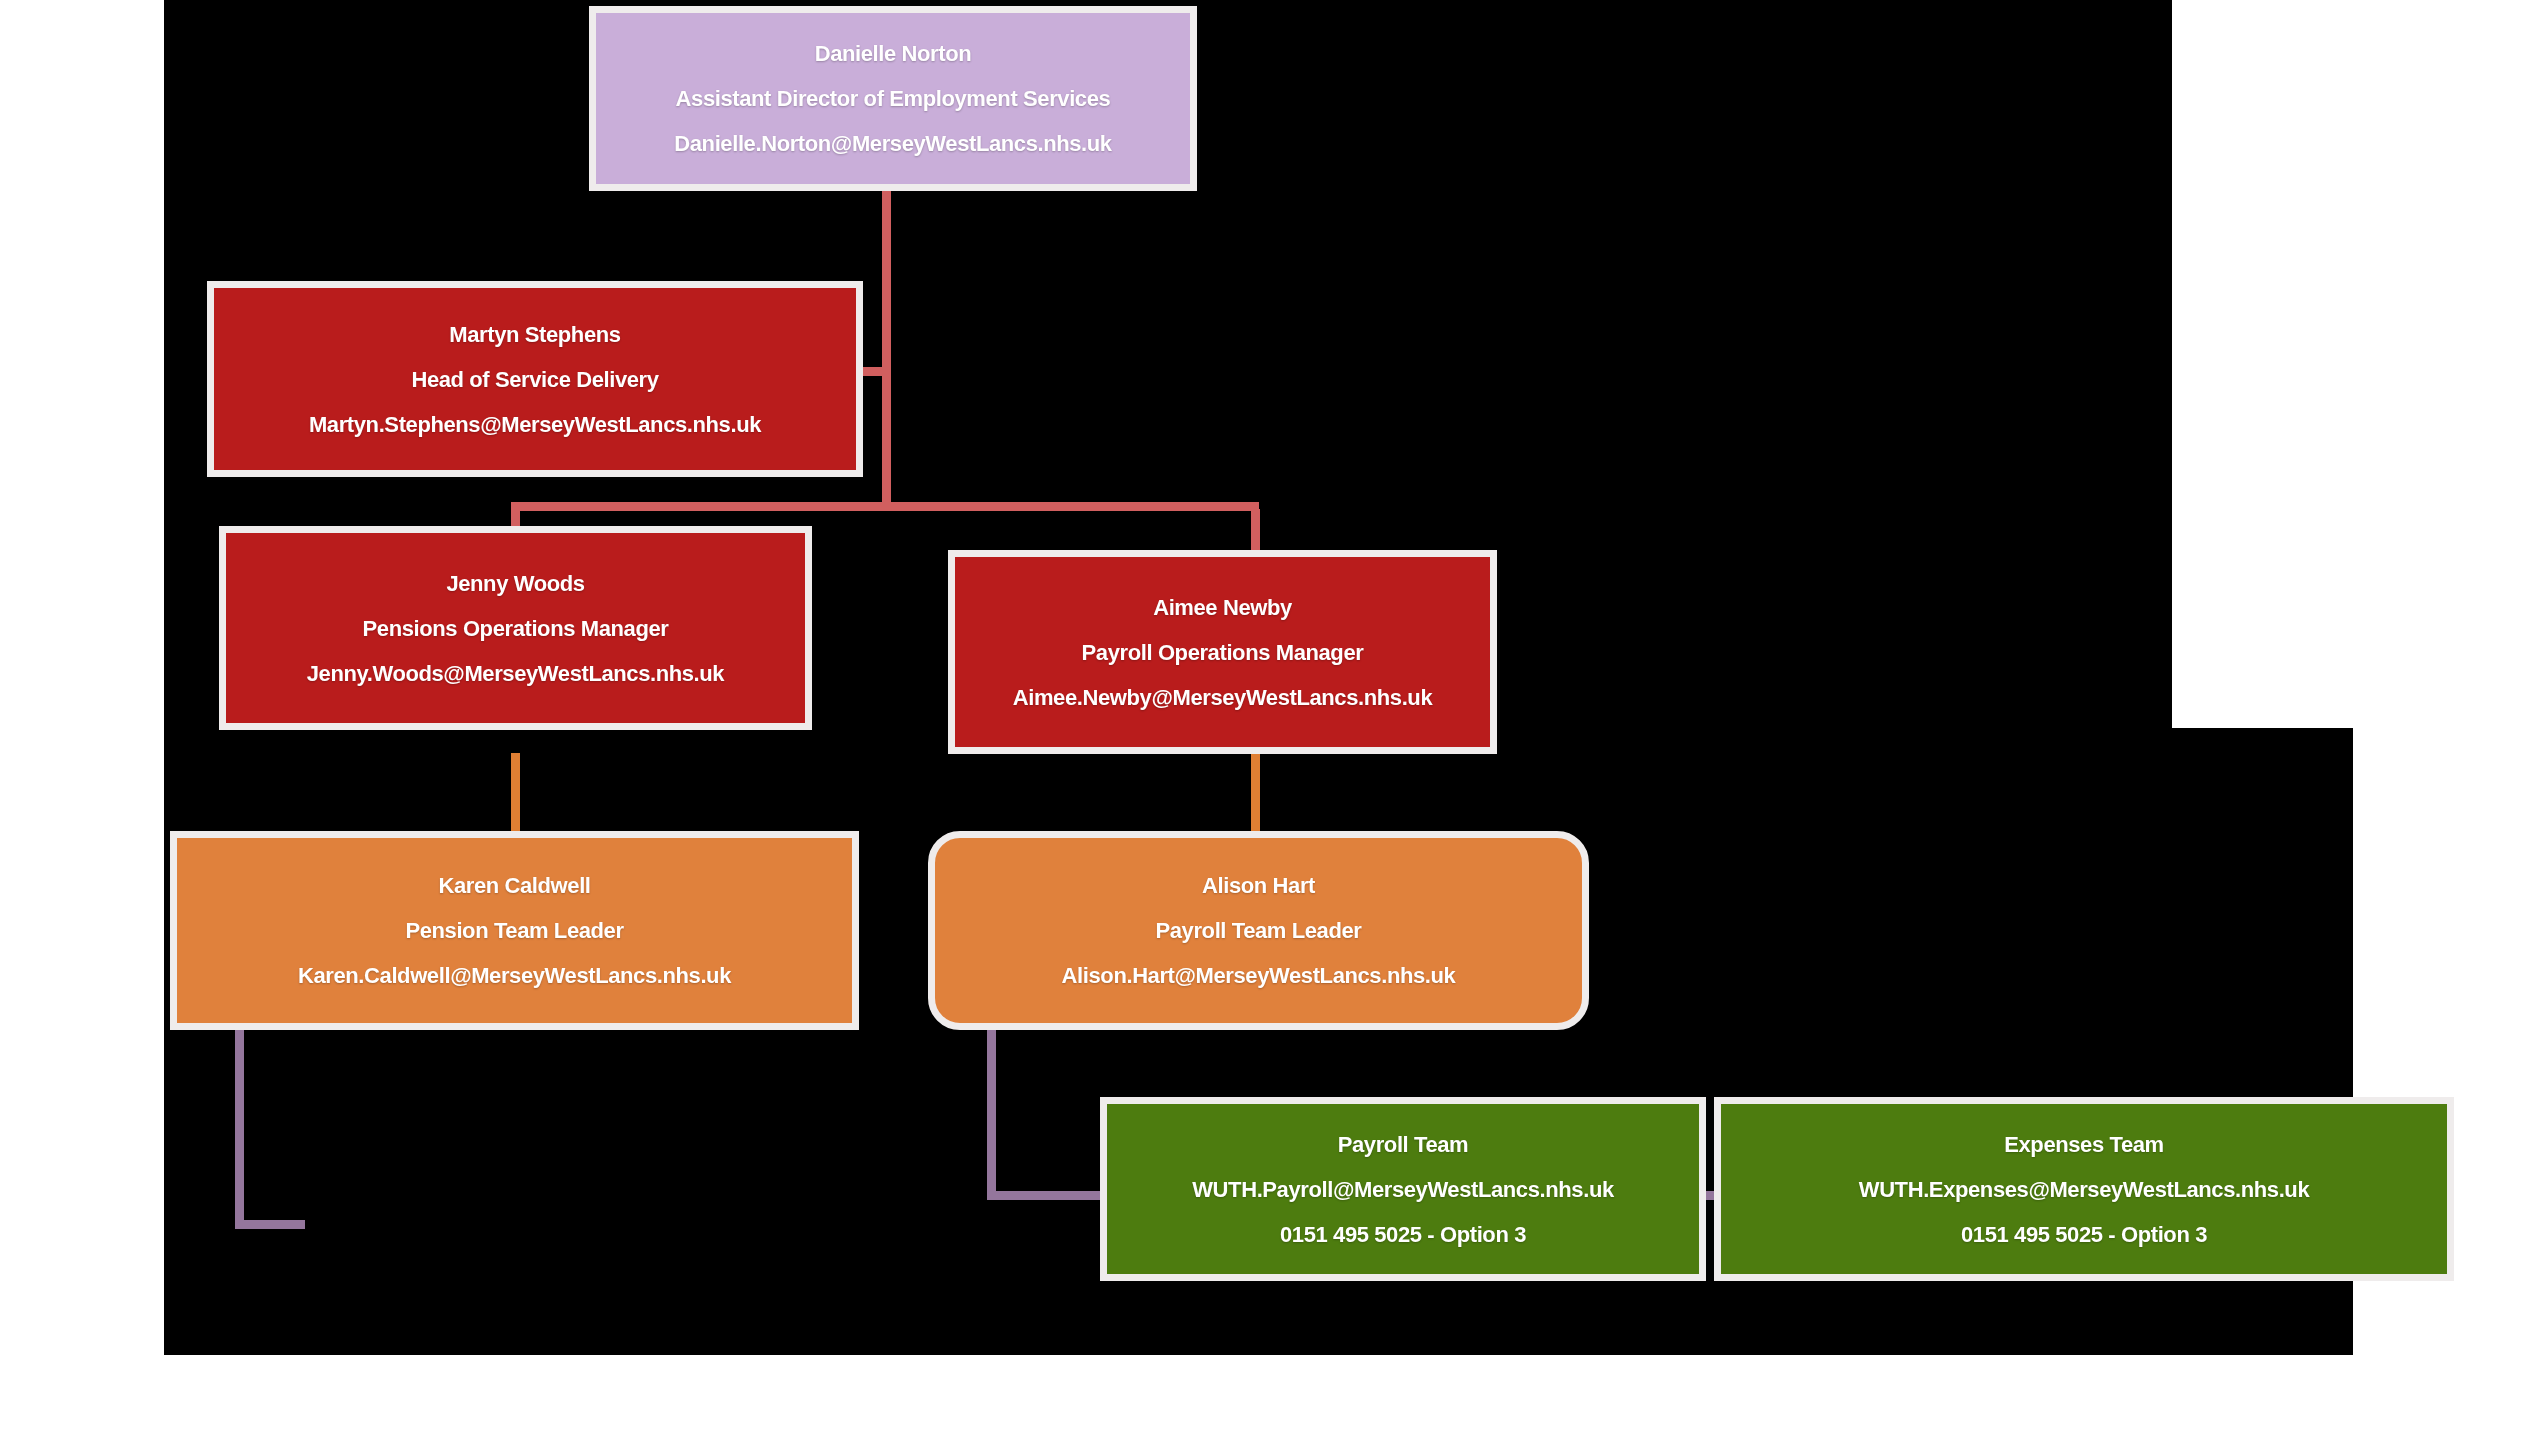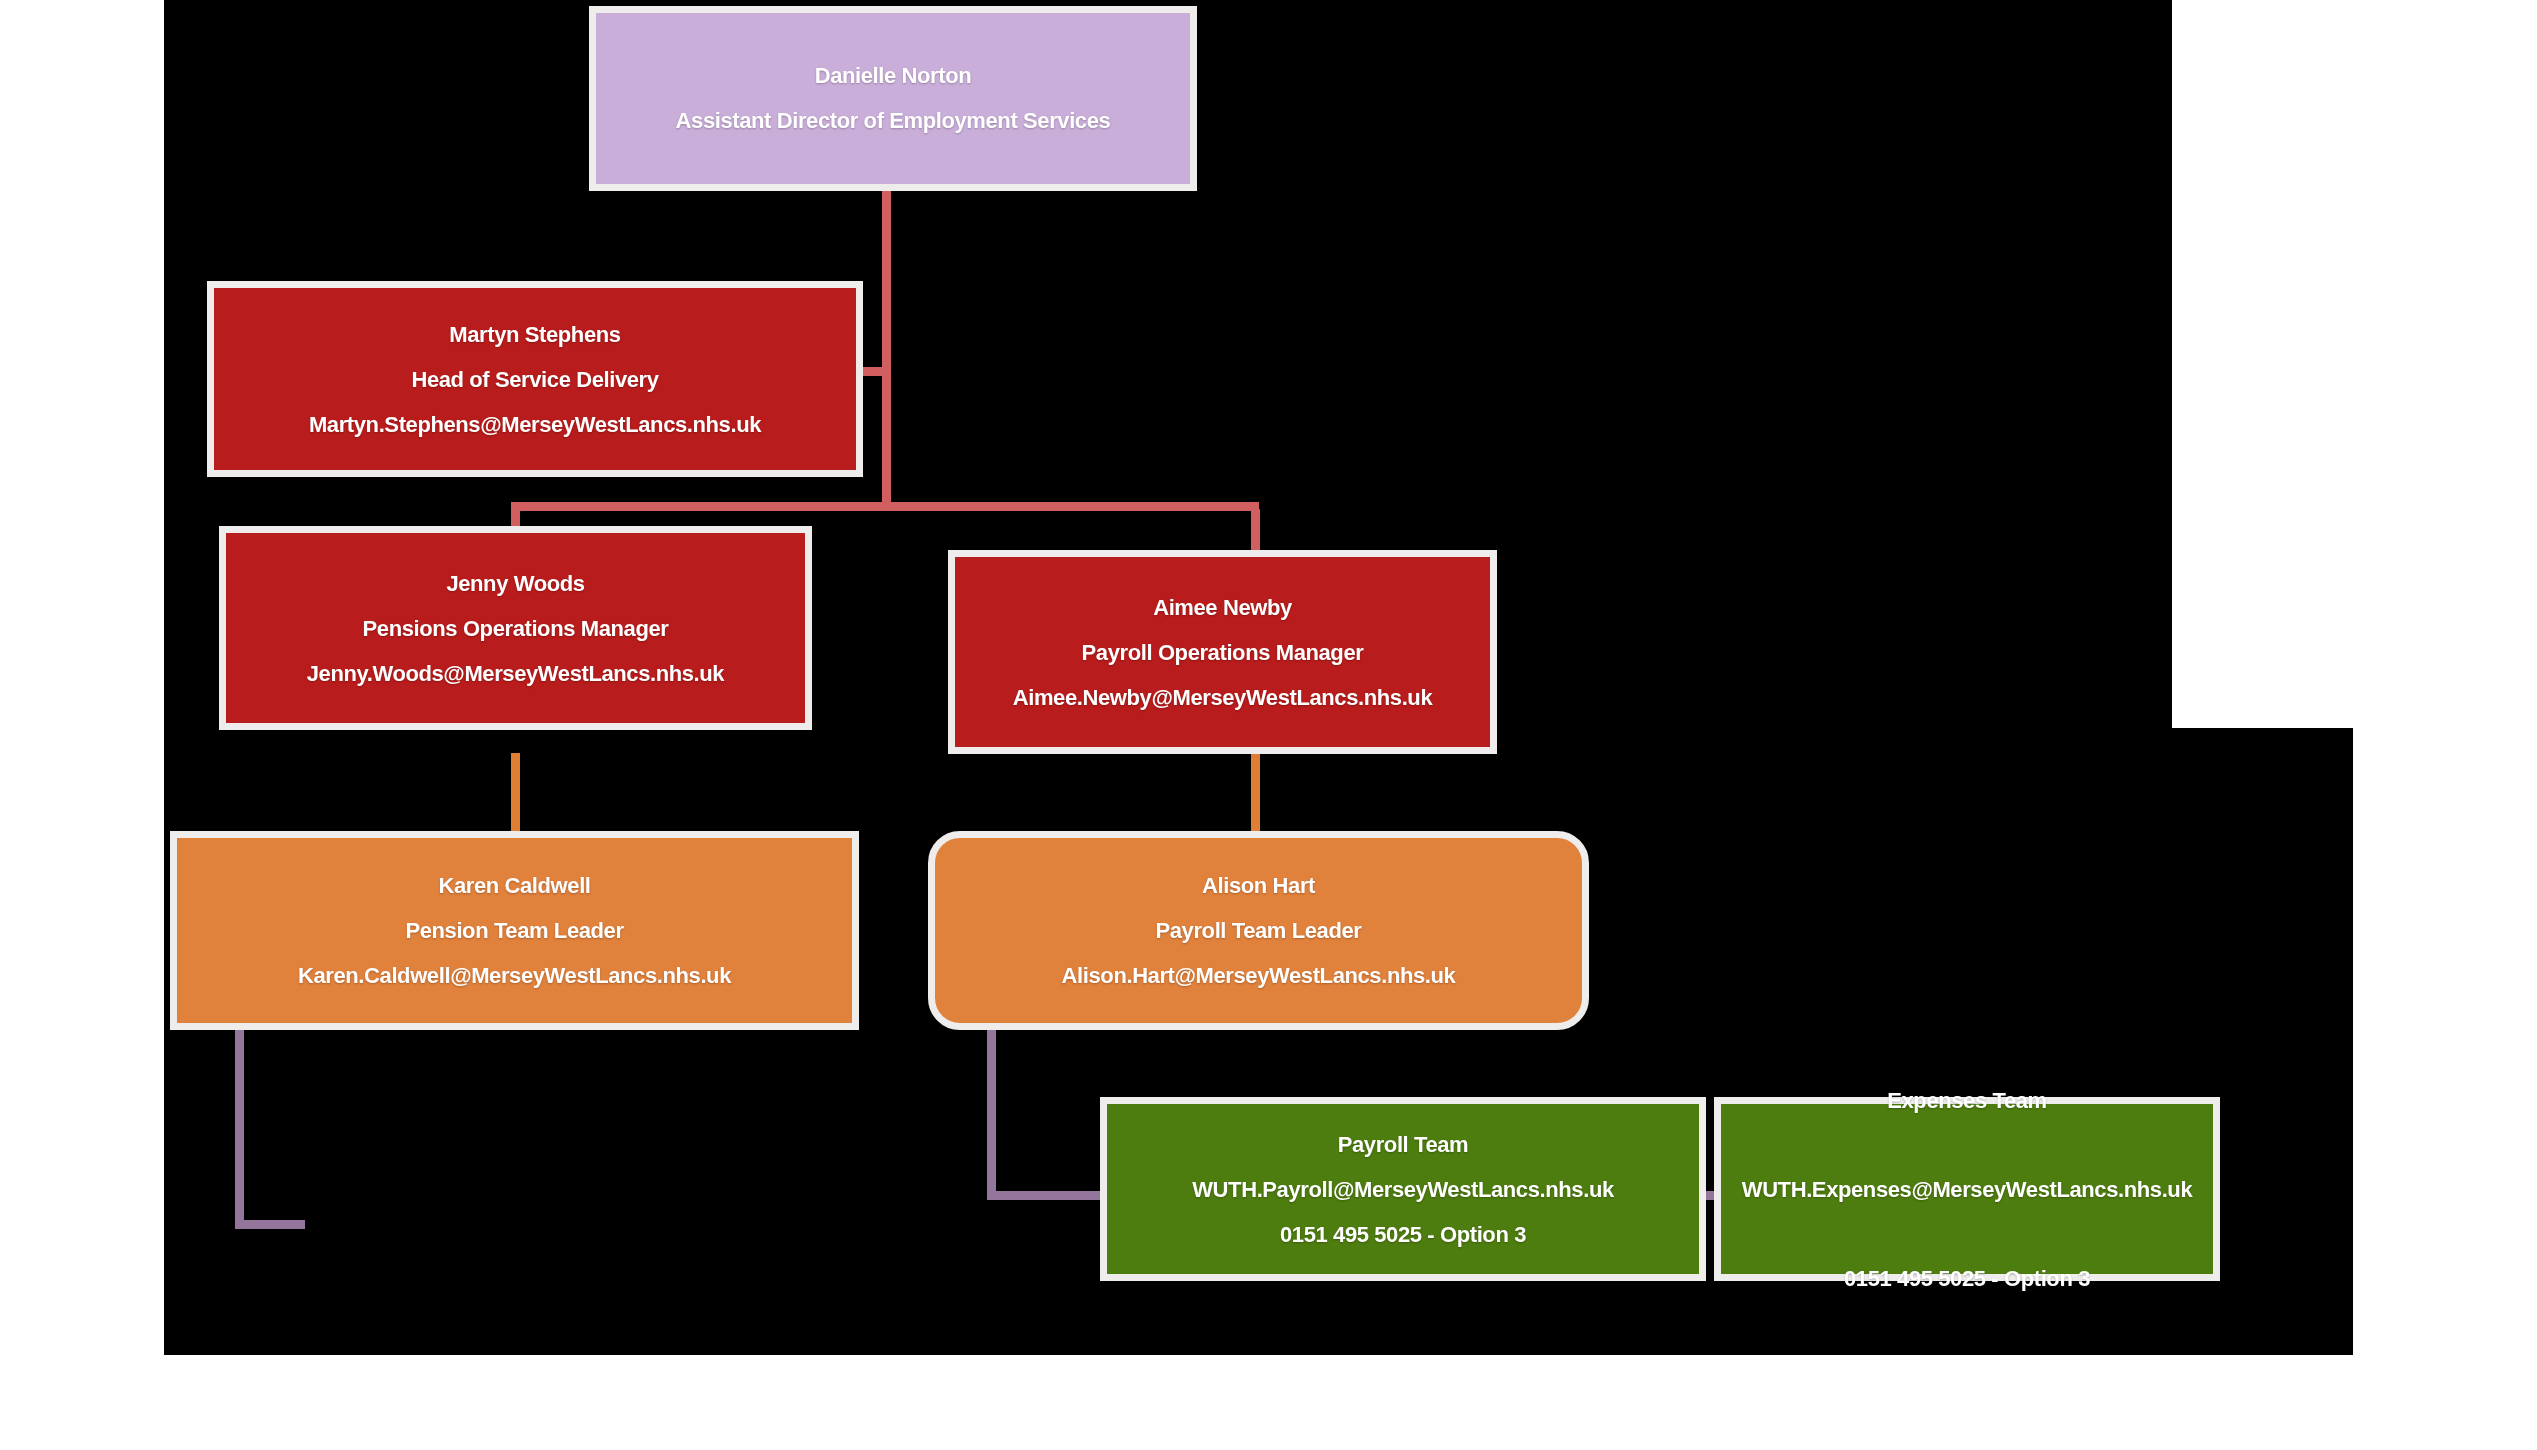--- a/index.html
+++ b/index.html
@@ -39,20 +39,21 @@
 
   <div class="connector purple" style="left:235px;top:1029px;width:8.5px;height:199px;"></div>
   <div class="connector purple" style="left:235px;top:1220px;width:70px;height:8.5px;"></div>
   <div class="connector purple" style="left:987px;top:1029px;width:8.5px;height:170px;"></div>
   <div class="connector purple" style="left:987px;top:1191px;width:114px;height:8.5px;"></div>
   <div class="connector purple" style="left:1696px;top:1191px;width:27.6px;height:8.5px;"></div>
 
   <div class="node lavender" style="left:589px;top:5.7px;width:608px;height:185px;">
     <div class="line">Danielle Norton</div>
     <div class="line">Assistant Director of Employment Services</div>
+    <div class="line">Danielle.Norton@MerseyWestLancs.nhs.uk</div>
   </div>
 
   <div class="node coral" style="left:207px;top:281px;width:656px;height:196px;">
     <div class="line">Martyn Stephens</div>
     <div class="line">Head of Service Delivery</div>
     <div class="line">Martyn.Stephens@MerseyWestLancs.nhs.uk</div>
   </div>
 
   <div class="node coral" style="left:219px;top:526px;width:593px;height:204px;">
     <div class="line">Jenny Woods</div>
@@ -78,20 +79,20 @@
     <div class="line">Alison.Hart@MerseyWestLancs.nhs.uk</div>
   </div>
 
 
   <div class="node purple" style="left:1100px;top:1097px;width:606px;height:184px;">
     <div class="line">Payroll Team</div>
     <div class="line">WUTH.Payroll@MerseyWestLancs.nhs.uk</div>
     <div class="line">0151 495 5025 - Option 3</div>
   </div>
 
-  <div class="node purple" style="left:1714px;top:1097px;width:506px;height:184px;gap:44px;">
+  <div class="node purple" style="left:1714px;top:1097px;width:740px;height:184px;">
     <div class="line">Expenses Team</div>
     <div class="line">WUTH.Expenses@MerseyWestLancs.nhs.uk</div>
     <div class="line">0151 495 5025 - Option 3</div>
   </div>
 
 </div>
 
 
 </body></html>

